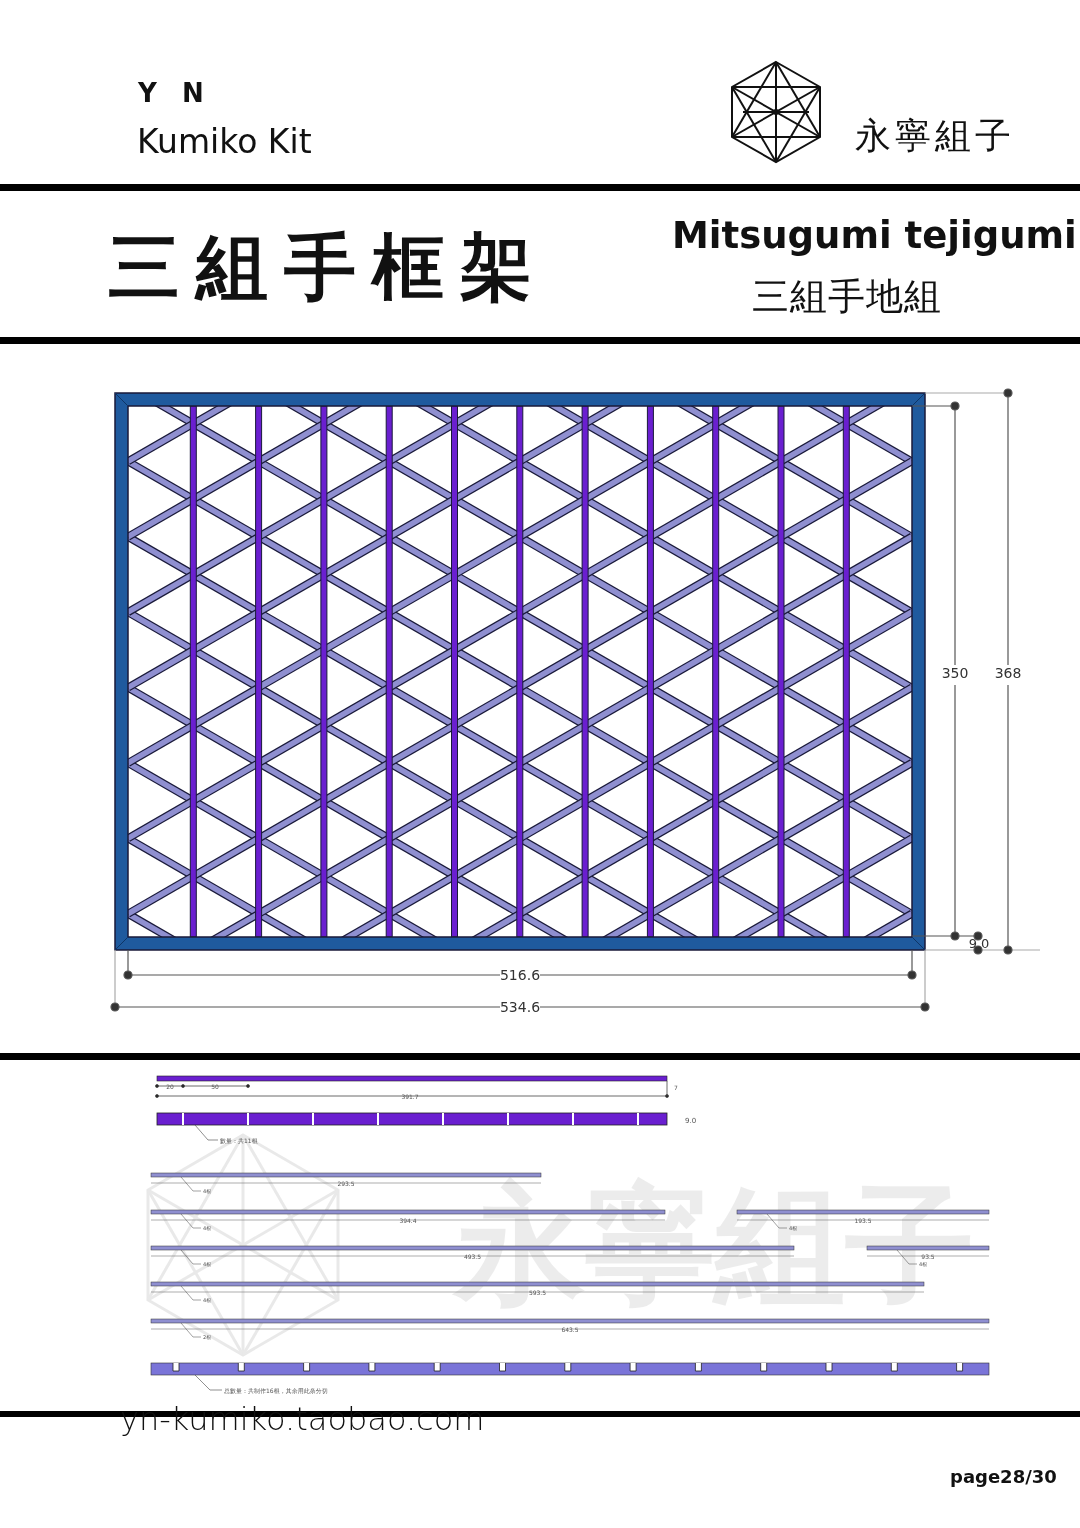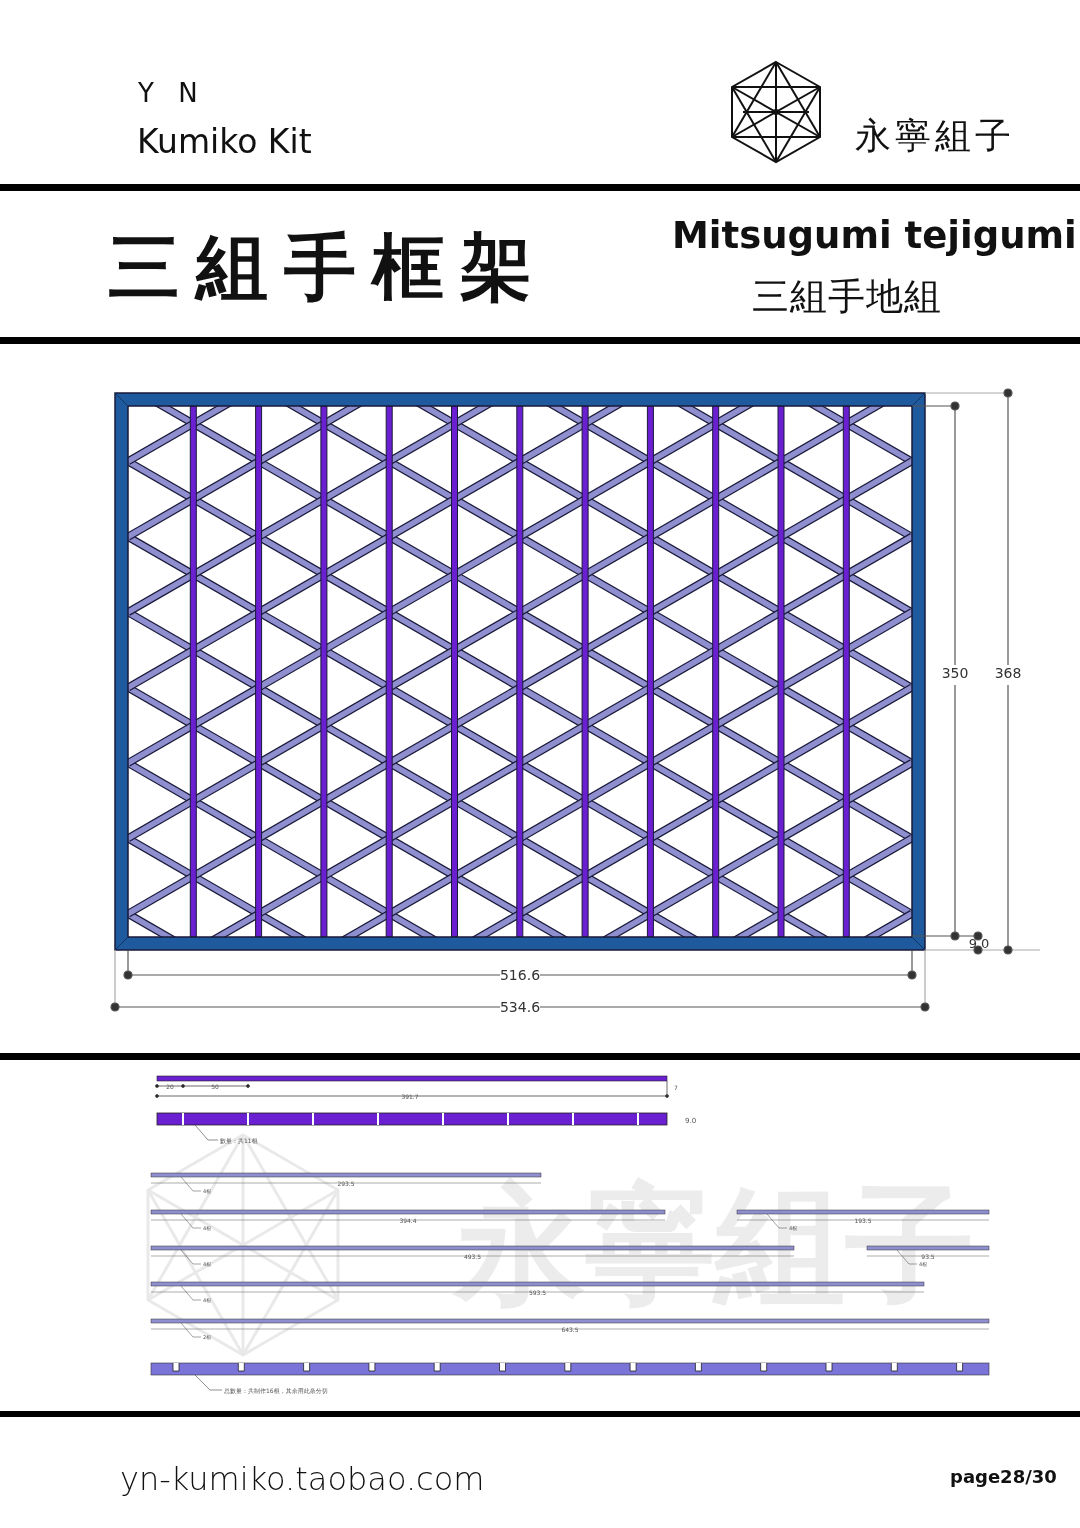--- a/index.html
+++ b/index.html
@@ -1,25 +1,25 @@
 <!DOCTYPE html>
 <html><head>
 <meta charset="utf-8">
 <style>
   html,body{margin:0;padding:0;background:#fff;}
   body{width:1080px;height:1528px;position:relative;overflow:hidden;font-family:"DejaVu Sans","Liberation Sans",sans-serif;color:#111;}
   .abs{position:absolute;}
   .rule{position:absolute;left:0;width:1080px;background:#000;}
-  .yn{left:138px;top:78px;font-size:26px;letter-spacing:8px;font-weight:400;}
+  .yn{left:138px;top:78px;font-size:26px;letter-spacing:8px;font-weight:700;}
   .kit{left:137px;top:122px;font-size:33px;font-weight:400;}
   .brand-cn{left:855px;top:112px;font-size:36px;font-family:"DejaVu Serif","Liberation Serif",serif;letter-spacing:4px;}
   .title-cn{left:108px;top:212px;font-size:72px;font-weight:bold;font-family:"DejaVu Serif","Liberation Serif",serif;letter-spacing:16px;line-height:110px;}
   .title-en{left:672px;top:214px;font-size:37px;font-weight:600;font-family:"DejaVu Sans",sans-serif;}
   .title-sub{left:752px;top:272px;font-size:37px;font-weight:normal;letter-spacing:1px;}
-  .footer-url{left:120px;top:1460px;font-size:32px;font-weight:300;}
+  .footer-url{left:120px;top:1400px;font-size:32px;font-weight:300;}
   .footer-page{left:950px;top:1466px;font-size:18px;font-weight:700;}
   svg text{font-family:"DejaVu Sans","Liberation Sans",sans-serif;}
 </style>
 </head>
 <body>
 
 <div class="abs yn">Y N</div>
 <div class="abs kit">Kumiko Kit</div>
 
 <svg class="abs" style="left:728px;top:60px" width="96" height="104" viewBox="0 0 96 104">

